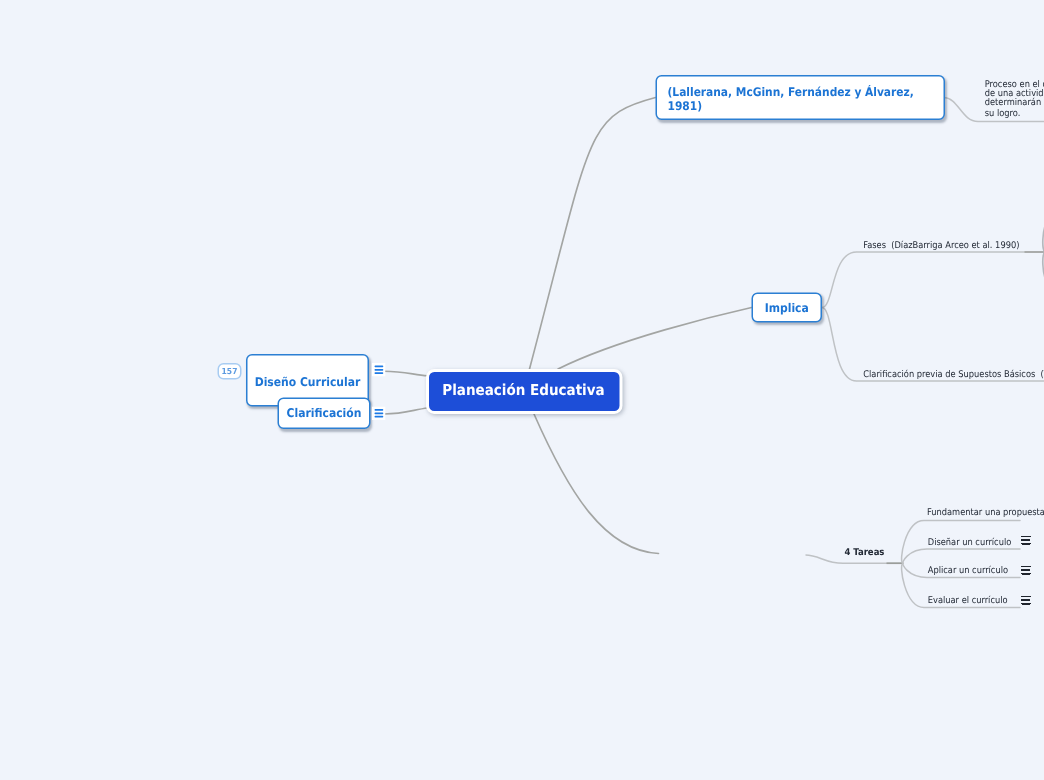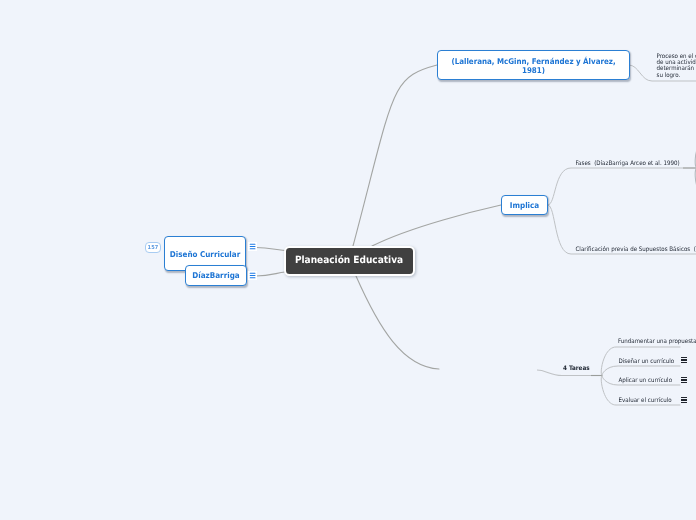--- a/index.html
+++ b/index.html
@@ -4,21 +4,21 @@
 <title>Mapa mental – Planeación Educativa</title>
 <style>
   html,body{margin:0;padding:0;}
   body{width:696px;height:520px;background:#f0f4fb;overflow:hidden;
        font-family:"DejaVu Sans",sans-serif;font-stretch:condensed;
        position:relative;-webkit-font-smoothing:antialiased;text-rendering:geometricPrecision;}
   #canvas{position:absolute;left:0;top:0;width:696px;height:520px;}
   svg.links{position:absolute;left:0;top:0;width:696px;height:520px;overflow:visible;}
   .node{position:absolute;box-sizing:border-box;white-space:nowrap;}
 
-  .n-central{background:#404040;border:2.5px solid #ffffff;border-radius:5.5px;
+  .n-central{background:#1d4ed8;border:2.5px solid #ffffff;border-radius:5.5px;
     color:#ffffff;font-weight:bold;font-size:10px;display:flex;align-items:center;
     justify-content:center;filter:drop-shadow(1px 1.5px 1.5px rgba(40,55,80,.30));}
 
   .n-box{background:#ffffff;border:1.6px solid #2b7fd3;border-radius:4px;
     color:#1c74d4;font-weight:bold;display:flex;align-items:center;
     justify-content:center;font-size:8px;
     box-shadow:1px 1.5px 1.5px rgba(40,55,80,.33);text-align:center;}
 
   .n-plain{color:#232a36;font-size:6.15px;line-height:8px;}
 
@@ -77,35 +77,35 @@
         <rect x="0" y="0" width="9" height="9" fill="#fff"></rect>
       <g fill="#1c7ae6">
           <rect x="1.7" y="1.7" width="5.8" height="1.15" rx=".45"></rect>
           <rect x="1.7" y="3.95" width="5.8" height="1.15" rx=".45"></rect>
           <rect x="1.7" y="6.2" width="5.8" height="1.15" rx=".45"></rect>
         </g>
       </svg>
   </div>
 
   <div class="node n-box" style="left:185px;top:264.5px;width:62px;height:21px;padding-top:1.5px;">
-    <span>DíazBarriga</span>
+    <span>Clarificación</span>
   </div>
   <div class="ham" style="left:248px;top:271px;">
     <svg width="9" height="9" viewBox="0 0 9 9">
         <rect x="0" y="0" width="9" height="9" fill="#fff"></rect>
       <g fill="#1c7ae6">
           <rect x="1.7" y="1.7" width="5.8" height="1.15" rx=".45"></rect>
           <rect x="1.7" y="3.95" width="5.8" height="1.15" rx=".45"></rect>
           <rect x="1.7" y="6.2" width="5.8" height="1.15" rx=".45"></rect>
         </g>
       </svg>
   </div>
 
   <div class="node n-box" style="left:437px;top:50px;width:193px;height:30px;justify-content:flex-start;
-              padding:2.6px 7px 0;white-space:normal;line-height:9.6px;text-align:center;font-size:7.9px;">
+              padding:2.6px 7px 0;white-space:normal;line-height:9.6px;text-align:left;font-size:7.9px;">
     <span>(Lallerana, McGinn, Fernández y Álvarez, 1981)</span>
   </div>
   <div class="node n-plain" style="left:656.5px;top:53.8px;width:128px;white-space:normal;line-height:6.35px;">
     <span>Proceso en el que se toman decisiones acerca de una actividad y los criterios que determinarán la bondad de los resultados y su logro.</span>
   </div>
 
   <div class="node n-box" style="left:501px;top:195px;width:47px;height:20px;">
     <span>Implica</span>
   </div>
   <div class="node n-plain" style="left:575.5px;top:159.5px;">

